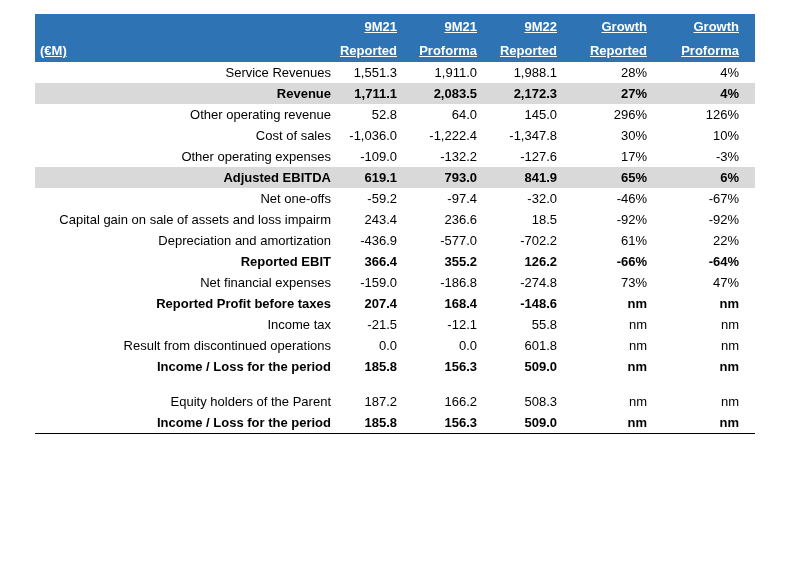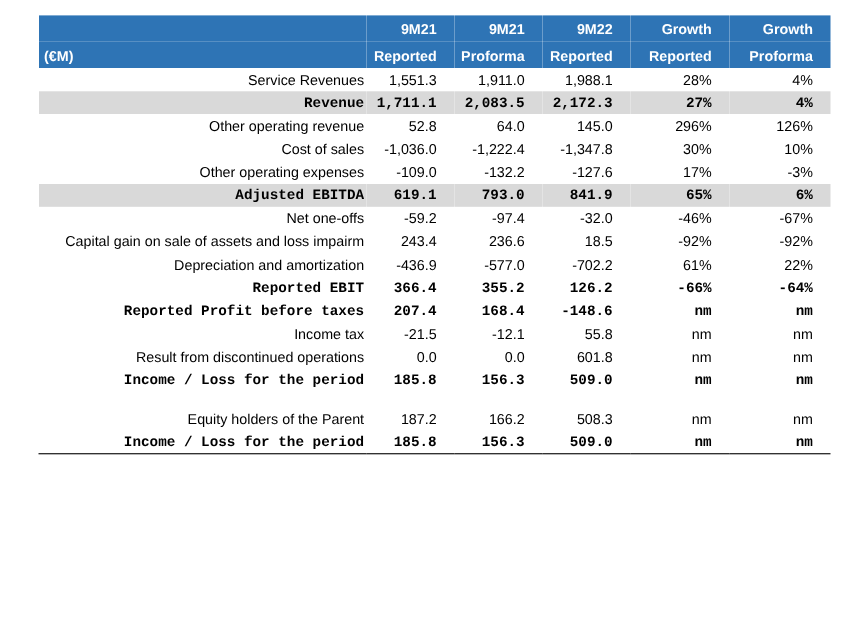--- a/index.html
+++ b/index.html
@@ -33,39 +33,40 @@
   thead th {
     background: var(--header-bg, #2E74B5);
     color: #ffffff;
     font-weight: bold;
     text-align: right;
     padding: 0 16px 0 0;
     height: 24px;
     white-space: nowrap;
     overflow: hidden;
     vertical-align: middle;
+    text-decoration: underline;
   }
   thead th.label {
     text-align: left;
     padding: 0 0 0 5px;
   }
   tbody td {
     height: 21px;
     padding: 0 16px 0 0;
     text-align: right;
     white-space: nowrap;
     overflow: hidden;
     vertical-align: middle;
   }
   tbody td.label {
     text-align: right;
     padding: 0 2px 0 4px;
   }
   tr.shaded td { background: var(--shaded-bg, #D9D9D9); }
-  tr.bold td { font-weight: bold; font-family: Liberation Mono, monospace; }
+  tr.bold td { font-weight: bold; }
   tr.blank td { height: 14px; }
   tr.total-border td { border-bottom: 1.5px solid #000000; }
 </style>
 </head>
 <body>
 
 <div class="page">
   <div class="table-wrap">
     <table>
       <colgroup>
@@ -168,20 +169,28 @@
             <td class="num">22%</td>
           </tr>
           <tr class="bold">
             <td class="label">Reported EBIT</td>
             <td class="num">366.4</td>
             <td class="num">355.2</td>
             <td class="num">126.2</td>
             <td class="num">-66%</td>
             <td class="num">-64%</td>
           </tr>
+          <tr>
+            <td class="label">Net financial expenses</td>
+            <td class="num">-159.0</td>
+            <td class="num">-186.8</td>
+            <td class="num">-274.8</td>
+            <td class="num">73%</td>
+            <td class="num">47%</td>
+          </tr>
           <tr class="bold">
             <td class="label">Reported Profit before taxes</td>
             <td class="num">207.4</td>
             <td class="num">168.4</td>
             <td class="num">-148.6</td>
             <td class="num">nm</td>
             <td class="num">nm</td>
           </tr>
           <tr>
             <td class="label">Income tax</td>

